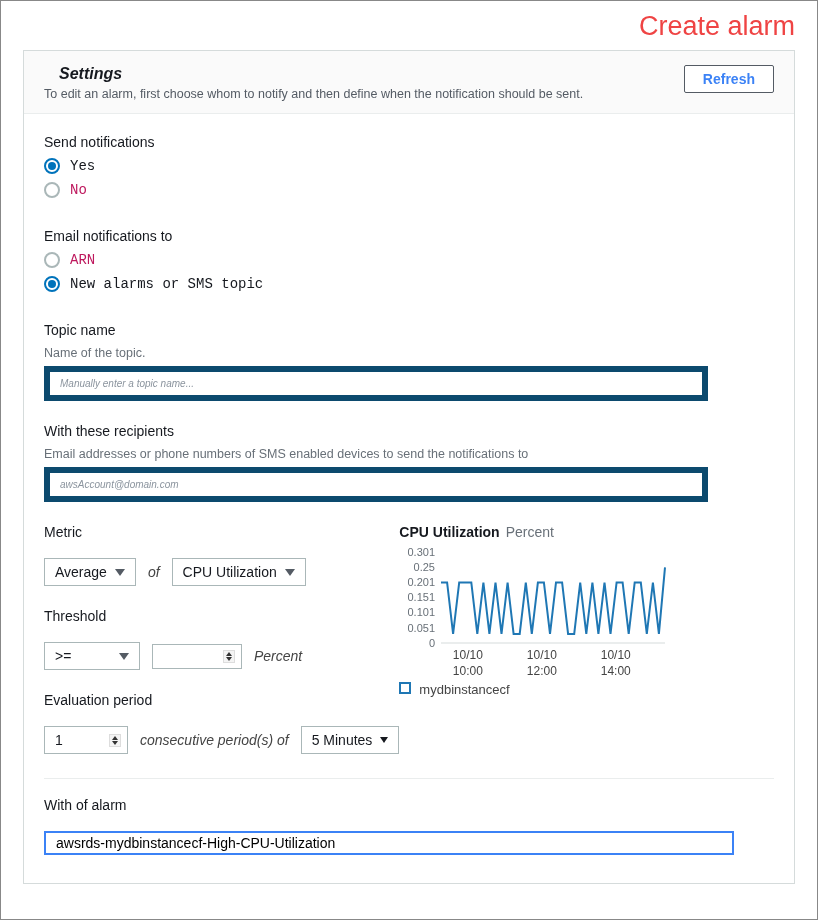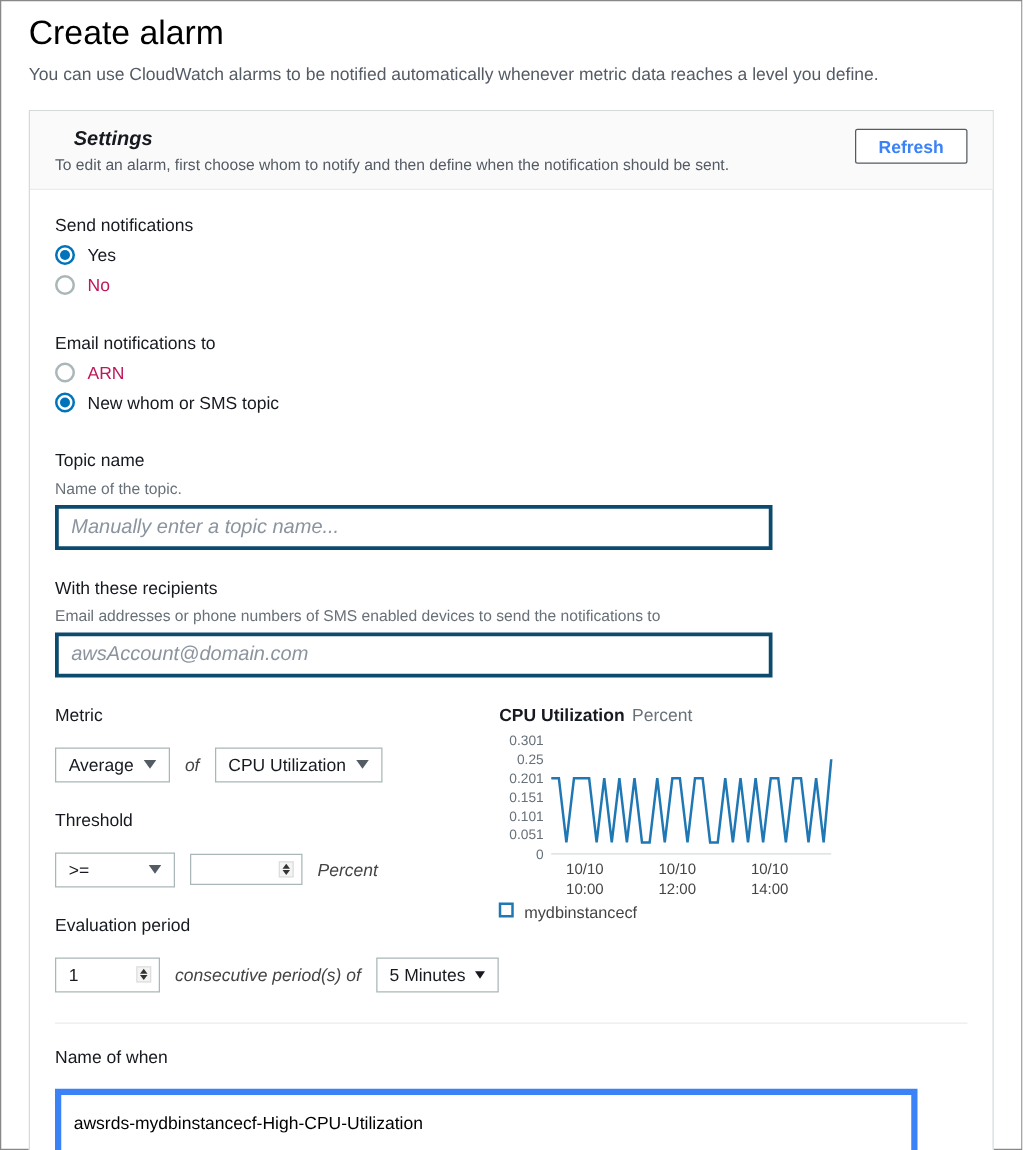--- a/index.html
+++ b/index.html
@@ -15,21 +15,22 @@
     height: 920px;
     border: 1px solid #888;
     padding: 6px 22px 0 22px;
     position: relative;
     background: #fff;
   }
   .page-title {
     font-size: 27px;
     font-weight: 400;
     margin: 4px 0 8px 0;
-    color: #000000;
+    color: #ef4444;
+    text-align: right;
   }
   .page-desc {
     font-size: 14px;
     color: #545b64;
     margin: 0 0 18px 0;
     line-height: 1.4;
   }
   .panel {
     border: 1px solid #d5dbdb;
     background: #fff;
@@ -80,20 +81,21 @@
     color: #687078;
     margin: 2px 0 6px 0;
   }
   .radio-row {
     display: flex;
     align-items: center;
     gap: 10px;
     margin: 4px 0 8px 0;
     font-size: 14px;
     color: #16191f;
+    font-family: Liberation Mono, monospace;
   }
   .radio-row.muted { color: #be185d; }
   .radio {
     width: 16px; height: 16px;
     border-radius: 50%;
     border: 2px solid #aab7b8;
     display: inline-block;
     position: relative;
     flex-shrink: 0;
   }
@@ -102,24 +104,24 @@
   }
   .radio.selected::after {
     content: "";
     position: absolute;
     width: 8px; height: 8px;
     background: #0073bb;
     border-radius: 50%;
     top: 2px; left: 2px;
   }
   .text-input {
-    width: 574px;
-    border: 3px solid #0c4a6e;
+    width: 664px;
+    border: 6px solid #0c4a6e;
     padding: 6px 10px;
-    font-size: 16px;
+    font-size: 10px;
     color: #16191f;
     font-style: normal;
   }
   .text-input::placeholder {
     color: #8b949e;
     font-style: italic;
   }
   .gap { height: 22px; }
   .gap-sm { height: 10px; }
   .row { display: flex; align-items: center; gap: 12px; }
@@ -202,34 +204,33 @@
     border: 2.5px solid #1f77b4;
     display: inline-block;
   }
   .hr {
     border: none;
     border-top: 1px solid #eaeded;
     margin: 24px 0 18px 0;
   }
   .name-input {
     width: 690px;
-    border: 5px solid #3b82f6;
-    padding: 14px 10px;
+    border: 2px solid #3b82f6;
+    padding: 2px 10px;
     font-size: 14px;
   }
   .y-tick { font-size: 11px; fill: #687078; text-anchor: end; }
   .x-tick { font-size: 12px; fill: #444; text-anchor: middle; }
 </style>
 </head>
 <body>
 
 <div class="outer">
 
   <h1 class="page-title">Create alarm</h1>
-  <p class="page-desc">You can use CloudWatch alarms to be notified automatically whenever metric data reaches a level you define.</p>
 
   <div class="panel">
     <div class="panel-header">
       <div class="panel-header-left">
         <div class="panel-title">Settings</div>
         <div class="panel-sub">To edit an alarm, first choose whom to notify and then define when the notification should be sent.</div>
       </div>
       <button class="btn">Refresh</button>
     </div>
 
@@ -247,21 +248,21 @@
 
       <div class="gap"></div>
 
       <div class="section-label">Email notifications to</div>
       <div class="radio-row muted">
         <span class="radio"></span>
         <span>ARN</span>
       </div>
       <div class="radio-row">
         <span class="radio selected"></span>
-        <span>New whom or SMS topic</span>
+        <span>New alarms or SMS topic</span>
       </div>
 
       <div class="gap"></div>
 
       <div class="section-label">Topic name</div>
       <div class="helper">Name of the topic.</div>
       <input class="text-input" type="text" placeholder="Manually enter a topic name..." style="">
 
       <div class="gap"></div>
 
@@ -353,20 +354,20 @@
           </div>
           <div class="legend-row">
             <span class="legend-swatch"></span>
             <span>mydbinstancecf</span>
           </div>
         </div>
       </div>
 
       <hr class="hr">
 
-      <div class="section-label">Name of when</div>
+      <div class="section-label">With of alarm</div>
       <div class="gap-sm"></div>
       <input class="name-input" type="text" value="awsrds-mydbinstancecf-High-CPU-Utilization" style="">
 
     </div>
   </div>
 
 </div>
 
 </body></html>

